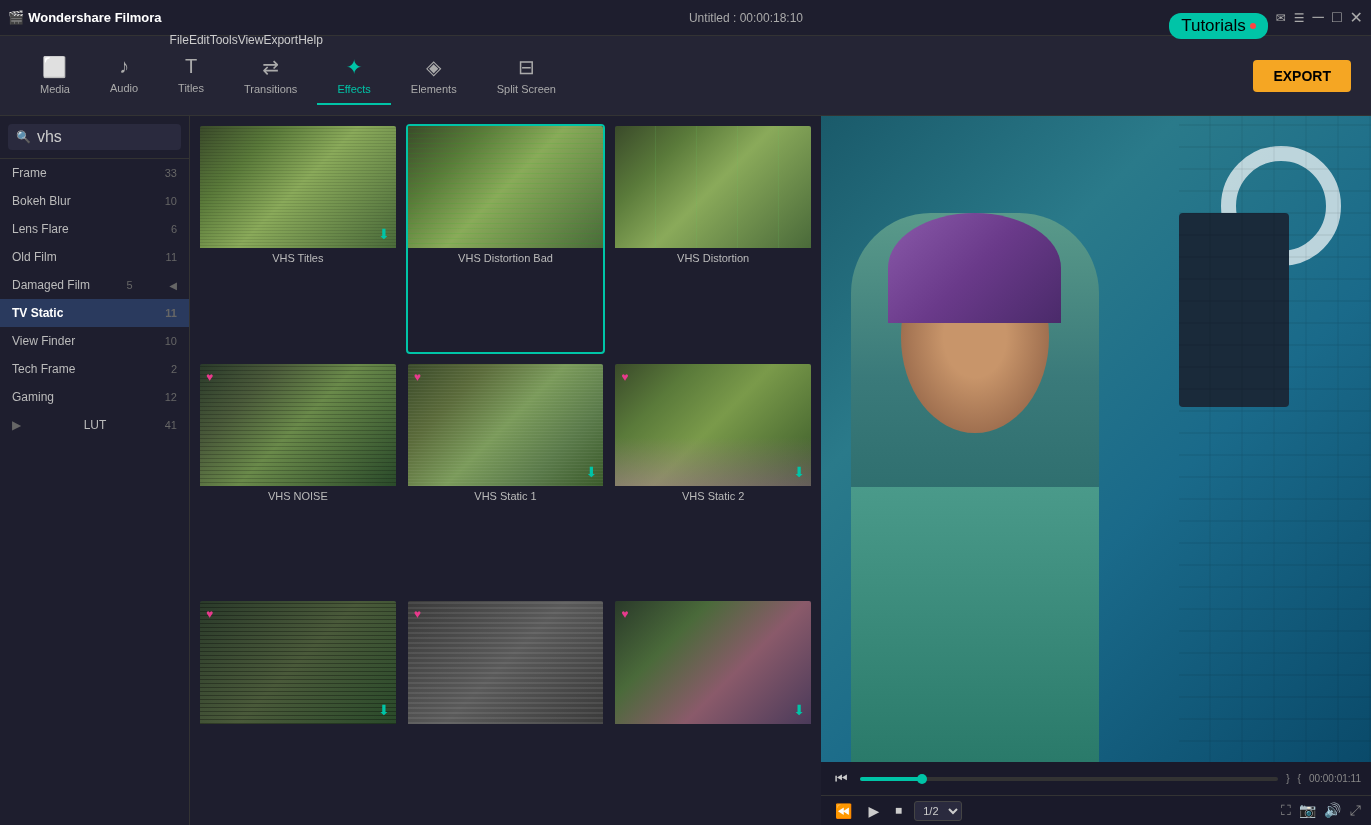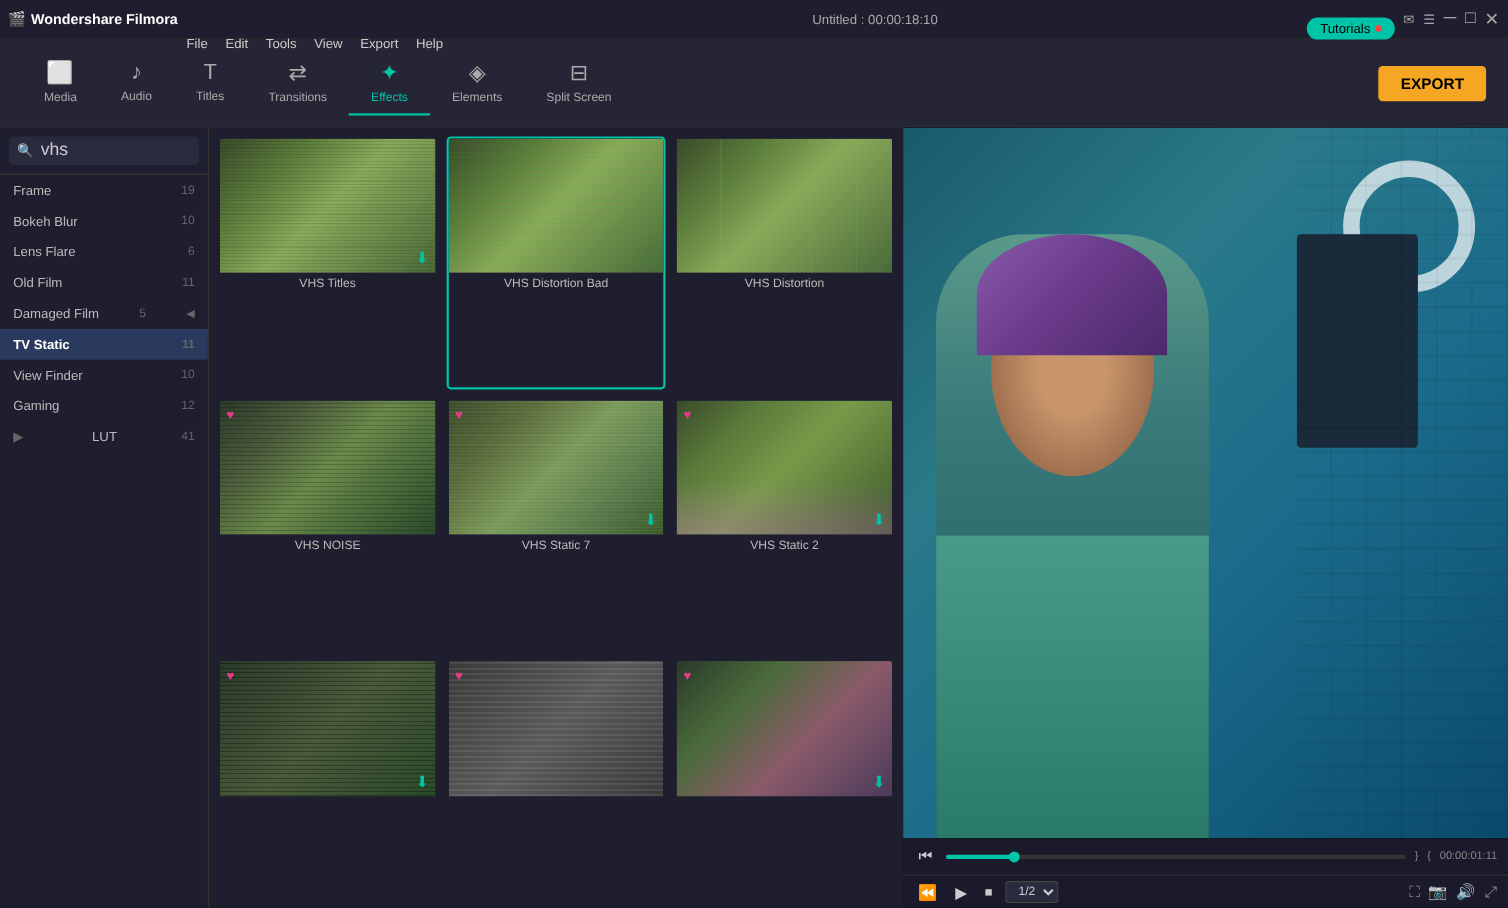--- a/index.html
+++ b/index.html
@@ -2,25 +2,25 @@
 <html><head>
   <meta charset="utf-8">
   <style>
     * { box-sizing: border-box; margin: 0; padding: 0; }
     body { background: #1a1a2e; color: #ccc; font-family: 'Segoe UI', Arial, sans-serif; font-size: 12px; width: 1371px; height: 825px; overflow: hidden; }
 
     
     .title-bar { background: #1e1e2e; height: 36px; display: flex; align-items: center; padding: 0 8px; gap: 8px; border-bottom: 1px solid #333; }
     .title-bar-logo { color: #00c4a7; font-size: 13px; font-weight: bold; display: flex; align-items: center; gap: 4px; }
     .title-bar-logo span { color: #fff; }
-    .title-bar-menu { display: flex; gap: 16px; color: #ccc; font-size: 12px; margin-top: 44px; }
+    .title-bar-menu { display: flex; gap: 0; color: #ccc; font-size: 12px; margin-top: 44px; }
     .title-bar-menu span { cursor: pointer; }
     .title-bar-center { flex: 1; text-align: center; font-size: 12px; color: #aaa; }
     .title-bar-right { display: flex; align-items: center; gap: 8px; }
-    .btn-tutorials { background: #00c4a7; color: #000; border: none; border-radius: 12px; padding: 3px 12px; font-size: 12px; cursor: pointer; display: flex; align-items: center; gap: 4px; margin-top: 16px; }
+    .btn-tutorials { background: #00c4a7; color: #000; border: none; border-radius: 12px; padding: 3px 12px; font-size: 17px; cursor: pointer; display: flex; align-items: center; gap: 4px; margin-top: 16px; }
     .btn-tutorials .dot { width: 6px; height: 6px; background: #ff4444; border-radius: 50%; }
     .title-bar-icons { display: flex; gap: 8px; color: #aaa; }
     .title-bar-actions { display: flex; gap: 8px; color: #aaa; font-size: 16px; }
 
     
     .toolbar { background: #252535; height: 80px; display: flex; align-items: center; padding: 0 20px; gap: 0; border-bottom: 1px solid #333; }
     .toolbar-item { display: flex; flex-direction: column; align-items: center; gap: 4px; padding: 8px 20px; cursor: pointer; color: #aaa; font-size: 11px; border-bottom: 2px solid transparent; }
     .toolbar-item.active { color: #00c4a7; border-bottom: 2px solid #00c4a7; }
     .toolbar-icon { font-size: 20px; }
     .export-btn { margin-left: auto; background: #f5a623; color: #000; border: none; border-radius: 4px; padding: 8px 20px; font-size: 14px; font-weight: bold; cursor: pointer; }
@@ -59,21 +59,21 @@
     .preview-video { flex: 1; background: #000; position: relative; overflow: hidden; }
     .preview-video-bg { width: 100%; height: 100%; background: linear-gradient(135deg, #1a5a6a 0%, #2a7a8a 30%, #1a6a8a 60%, #0a4a6a 100%); position: relative; }
     .preview-ring-light { position: absolute; top: 30px; right: 30px; width: 120px; height: 120px; border-radius: 50%; border: 15px solid rgba(255,255,255,0.7); background: transparent; }
     .preview-controls { background: #1a1a2a; padding: 6px 10px; display: flex; align-items: center; gap: 8px; }
     .progress-bar { flex: 1; height: 4px; background: #333; border-radius: 2px; position: relative; cursor: pointer; }
     .progress-fill { height: 100%; background: #00c4a7; border-radius: 2px; width: 15%; }
     .progress-thumb { position: absolute; top: 50%; transform: translateY(-50%); left: 15%; width: 10px; height: 10px; background: #00c4a7; border-radius: 50%; margin-left: -5px; }
     .time-markers { color: #888; font-size: 10px; }
     .ctrl-btn { background: none; border: none; color: #ccc; cursor: pointer; font-size: 14px; padding: 2px 4px; }
     .preview-bottom { background: #1a1a2a; padding: 4px 10px; display: flex; align-items: center; gap: 8px; border-top: 1px solid #333; }
-    .quality-select { background: #2a2a3e; border: 1px solid #444; color: #ccc; border-radius: 3px; padding: 2px 4px; font-size: 11px; text-align: right; }
+    .quality-select { background: #2a2a3e; border: 1px solid #444; color: #ccc; border-radius: 3px; padding: 2px 4px; font-size: 11px; }
     .preview-icons { display: flex; gap: 8px; color: #888; font-size: 14px; margin-left: auto; }
   </style>
 </head>
 <body>
 
 <div class="title-bar">
   <div class="title-bar-logo">
     <span>🎬</span>
     <span>Wondershare Filmora</span>
   </div>
@@ -141,21 +141,21 @@
     <div class="effects-search">
       <div class="search-box">
         <span>🔍</span>
         <input type="text" value="vhs" style="">
         <span class="search-menu-icon">⋯</span>
       </div>
     </div>
     <div class="effects-list">
       <div class="effect-item">
         <span>Frame</span>
-        <span class="effect-count">19</span>
+        <span class="effect-count">33</span>
       </div>
       <div class="effect-item">
         <span>Bokeh Blur</span>
         <span class="effect-count">10</span>
       </div>
       <div class="effect-item">
         <span>Lens Flare</span>
         <span class="effect-count">6</span>
       </div>
       <div class="effect-item">
@@ -169,20 +169,24 @@
       </div>
       <div class="effect-item active">
         <span>TV Static</span>
         <span class="effect-count">11</span>
       </div>
       <div class="effect-item">
         <span>View Finder</span>
         <span class="effect-count">10</span>
       </div>
       <div class="effect-item">
+        <span>Tech Frame</span>
+        <span class="effect-count">2</span>
+      </div>
+      <div class="effect-item">
         <span>Gaming</span>
         <span class="effect-count">12</span>
       </div>
       <div class="effect-item">
         <span style="color:#666;margin-right:4px;">▶</span>
         <span>LUT</span>
         <span class="effect-count">41</span>
       </div>
     </div>
   </div>
@@ -229,21 +233,21 @@
       </div>
 
       <div class="effect-card">
         <div class="effect-thumb">
           <div style="width:100%;height:100%;background:linear-gradient(135deg,#3a4a2a 0%,#5a6a3a 25%,#7a9a5a 50%,#5a7a4a 75%,#3a5a2a 100%);position:relative;">
             <div style="position:absolute;inset:0;background:repeating-linear-gradient(0deg,rgba(255,255,255,0.05),rgba(255,255,255,0.05) 1px,transparent 1px,transparent 3px);"></div>
           </div>
           <span class="heart-icon">♥</span>
           <span class="download-icon">⬇</span>
         </div>
-        <div class="effect-label">VHS Static 7</div>
+        <div class="effect-label">VHS Static 1</div>
       </div>
 
       <div class="effect-card">
         <div class="effect-thumb">
           <div style="width:100%;height:100%;background:linear-gradient(135deg,#3a4a2a 0%,#5a7a3a 25%,#7a9a4a 50%,#5a7a3a 75%,#3a5a2a 100%);position:relative;">
             <div style="position:absolute;bottom:0;left:0;right:0;height:40%;background:linear-gradient(to top,rgba(200,100,200,0.3),transparent);"></div>
           </div>
           <span class="heart-icon">♥</span>
           <span class="download-icon">⬇</span>
         </div>

